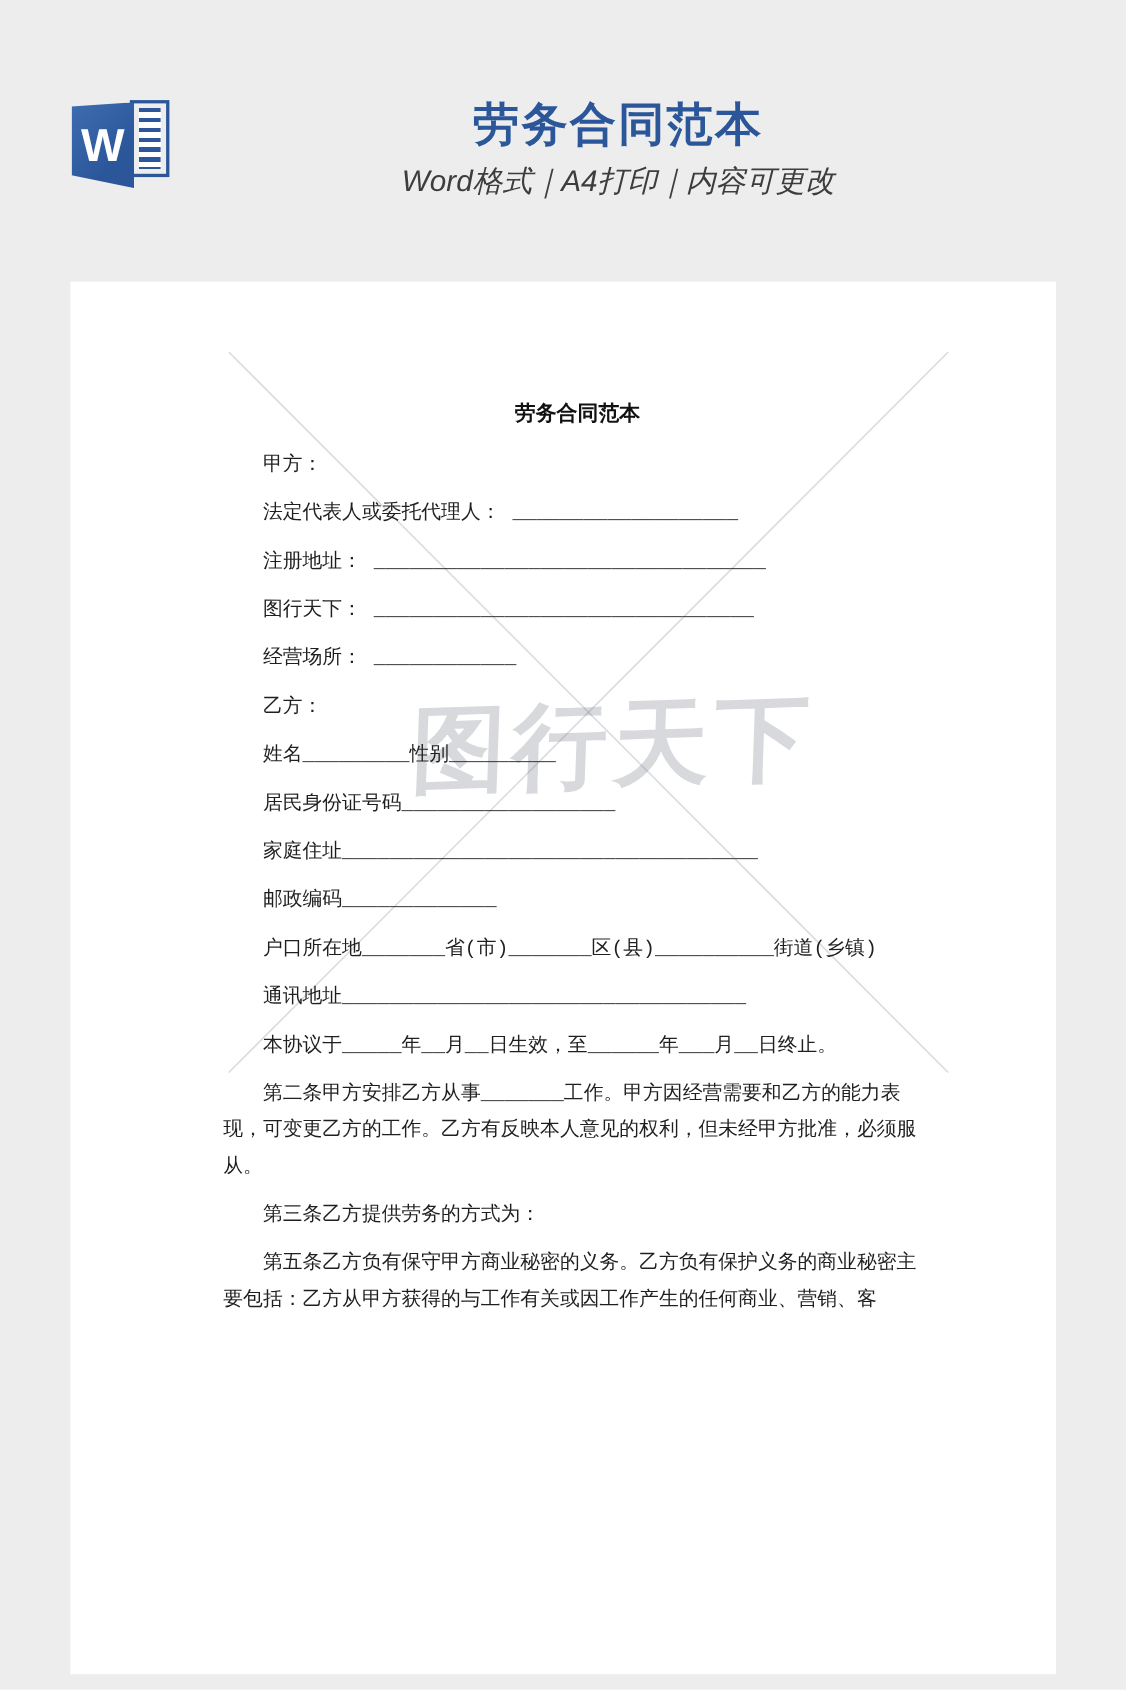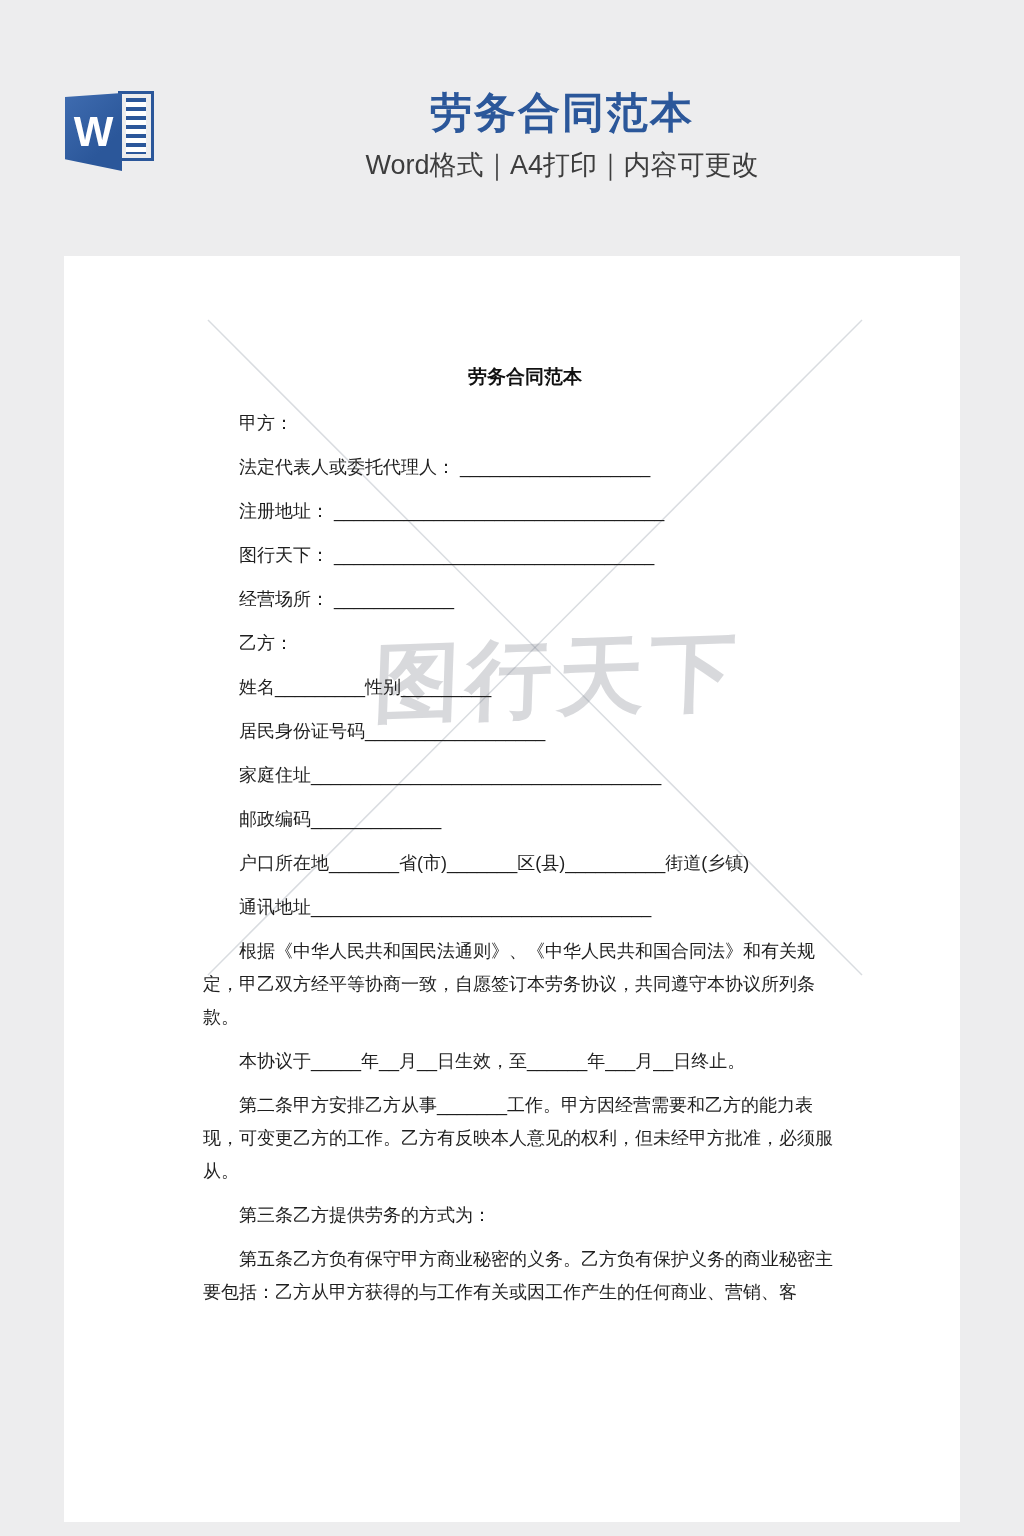--- a/index.html
+++ b/index.html
@@ -30,20 +30,21 @@
   }
   .header-text{position:absolute;left:100px;right:0;top:88px;text-align:center;}
   .main-title{
     margin:0;font-size:42px;line-height:50px;font-weight:bold;
     color:#2b579a;letter-spacing:2px;
     font-family:"Liberation Sans","DejaVu Sans",sans-serif;
   }
   .sub-title{
     margin:10px 0 0 0;font-size:27px;line-height:34px;color:#3d3d3d;
     font-family:"Liberation Sans","DejaVu Sans",sans-serif;
+    font-style:italic;
   }
 
   
   .doc-page{
     position:absolute;left:64px;top:256px;width:896px;height:1266px;
     background:#ffffff;box-sizing:border-box;
     padding:104px 113px 0 139px;overflow:hidden;
   }
   .wm-lines{position:absolute;left:0;top:0;width:896px;height:1266px;z-index:1;}
   .wm-text{
@@ -57,21 +58,21 @@
   .doc-content{position:relative;z-index:2;}
   .doc-title{
     margin:0 0 14px 0;text-align:center;text-indent:0;
     font-size:19px;line-height:33px;font-weight:bold;color:#111;
     font-family:"Liberation Serif","DejaVu Serif",serif;
   }
   .doc-content p{
     margin:0 0 11px 0;
     font-size:18px;line-height:33px;color:#1f1f1f;
     text-indent:2em;
-    font-family:Liberation Sans, sans-serif;
+    font-family:Liberation Mono, monospace;
   }
 </style>
 </head>
 <body>
 
 <div class="stage">
 
   <header class="site-header">
     <div class="word-icon">
       <div class="icon-page"></div>
@@ -104,21 +105,20 @@
       <p>经营场所： ____________</p>
 
       <p>乙方：</p>
       <p>姓名_________性别_________</p>
       <p>居民身份证号码__________________</p>
       <p>家庭住址___________________________________</p>
       <p>邮政编码_____________</p>
       <p>户口所在地_______省(市)_______区(县)__________街道(乡镇)</p>
       <p>通讯地址__________________________________</p>
 
-      <p>根据《中华人民共和国民法通则》、《中华人民共和国合同法》和有关规定，甲乙双方经平等协商一致，自愿签订本劳务协议，共同遵守本协议所列条款。</p>
       <p>本协议于_____年__月__日生效，至______年___月__日终止。</p>
       <p>第二条甲方安排乙方从事_______工作。甲方因经营需要和乙方的能力表现，可变更乙方的工作。乙方有反映本人意见的权利，但未经甲方批准，必须服从。</p>
       <p>第三条乙方提供劳务的方式为：</p>
       <p>第五条乙方负有保守甲方商业秘密的义务。乙方负有保护义务的商业秘密主要包括：乙方从甲方获得的与工作有关或因工作产生的任何商业、营销、客</p>
     </div>
   </section>
 
 </div>
 
 </body></html>

